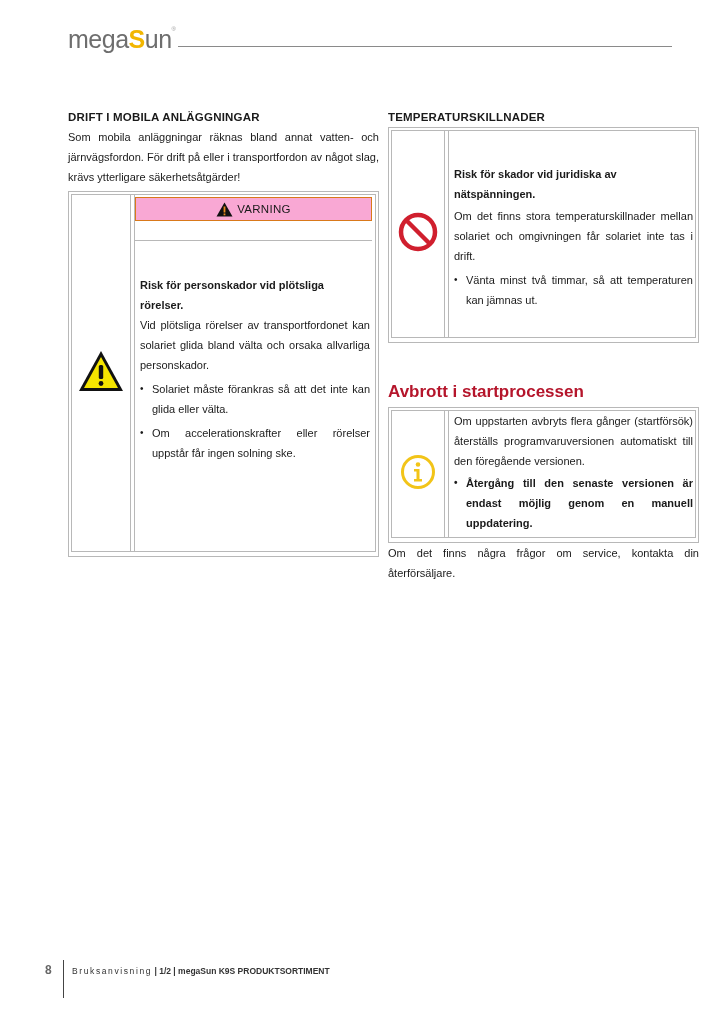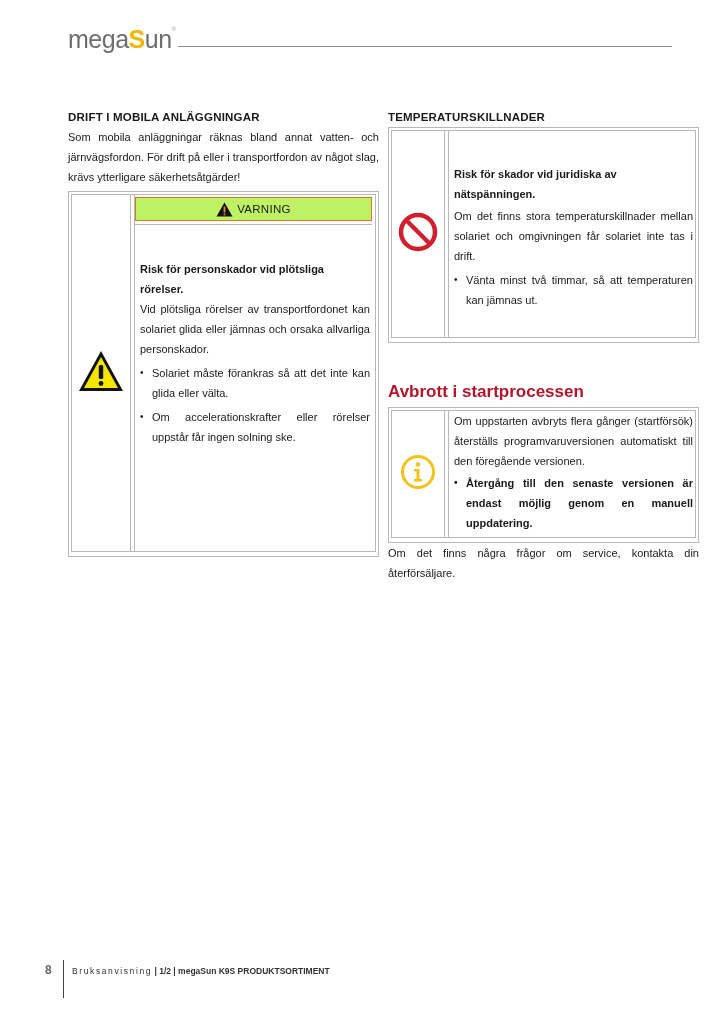--- a/index.html
+++ b/index.html
@@ -18,21 +18,21 @@
   .h-small { font-weight:bold; font-size:11.5px; letter-spacing:0.2px; margin:0; line-height:18px; }
   .p { font-size:11px; line-height:20px; margin:0; }
   .justify { text-align:justify; }
 
   .box { position:relative; border:1px solid #b8b8b8; padding:2px; }
   .box-inner { border:1px solid #b8b8b8; display:flex; }
   .icon-cell { width:58px; border-right:1px solid #b8b8b8; display:flex; align-items:center; justify-content:center; flex-shrink:0; }
   .icon-cell + .gap { width:3px; border-right:1px solid #b8b8b8; flex-shrink:0; }
   .text-cell { flex:1; padding:0 4px 0 5px; }
 
-  .warn-head { background:#bef264; border:1px solid #d9791a; margin:2px 0 0 0; height:22px; display:flex;
+  .warn-head { background:#f9a8d4; border:1px solid #d9791a; margin:2px 0 16px 0; height:22px; display:flex;
                align-items:center; justify-content:center; color:#1a1a1a; font-size:11.5px; letter-spacing:0.3px; }
   .warn-head svg { margin-right:4px; }
 
   .bold { font-weight:bold; }
   ul.b { list-style:none; margin:4px 0 0 0; padding:0; }
   ul.b li { position:relative; padding-left:12px; font-size:11px; line-height:20px; text-align:justify; margin-bottom:4px; }
   ul.b li::before { content:"•"; position:absolute; left:0; top:0; font-size:10px; }
 
   .h-red { color:#b5152b; font-weight:bold; font-size:17px; margin:0; line-height:22px; }
 
@@ -71,21 +71,21 @@
         <div class="warn-head">
           <svg width="17" height="15" viewBox="0 0 17 15">
             <path d="M8.5 0.5 L16.5 14.5 L0.5 14.5 Z" fill="#111"></path>
             <rect x="7.6" y="4.5" width="1.8" height="6" fill="#ea8a1f"></rect>
             <rect x="7.6" y="11.5" width="1.8" height="1.8" fill="#ea8a1f"></rect>
           </svg>
           <span>VARNING</span>
         </div>
         <div style="border-top:1px solid #b8b8b8; margin-top:3px; padding:34px 2px 0 5px;">
           <p class="p bold">Risk för personskador vid plötsliga rörelser.</p>
-          <p class="p justify">Vid plötsliga rörelser av transportfordonet kan solariet glida eller jämnas och orsaka allvarliga personskador.</p>
+          <p class="p justify">Vid plötsliga rörelser av transportfordonet kan solariet glida bland välta och orsaka allvarliga personskador.</p>
           <ul class="b">
             <li>Solariet måste förankras så att det inte kan glida eller välta.</li>
             <li>Om accelerationskrafter eller rörelser uppstår får ingen solning ske.</li>
           </ul>
         </div>
       </div>
     </div>
   </div>
 </div>
 

